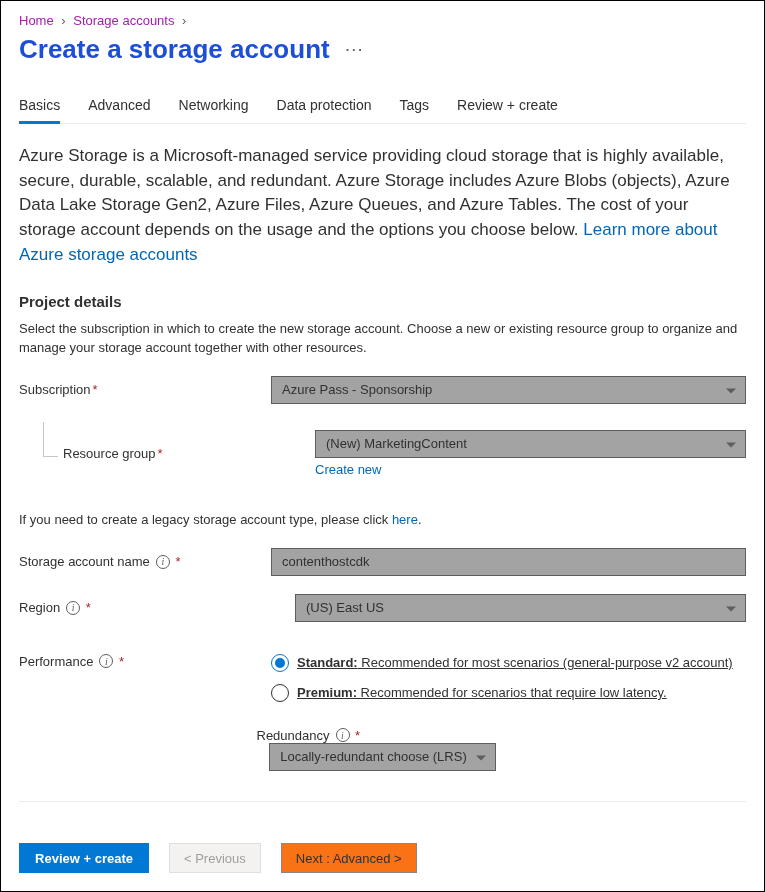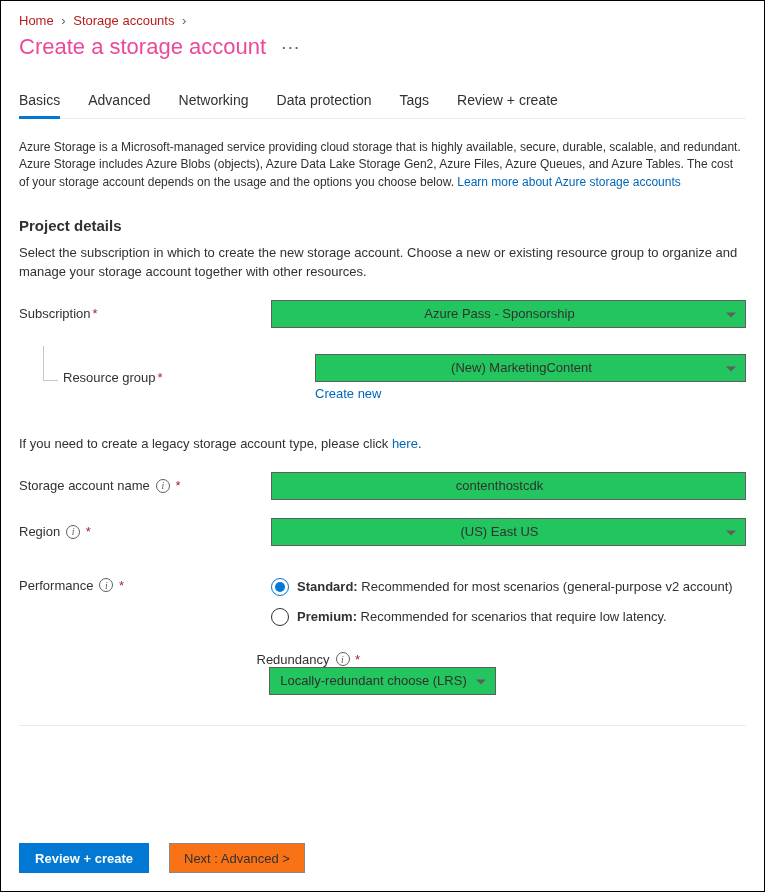--- a/index.html
+++ b/index.html
@@ -9,65 +9,65 @@
     color: #323130;
     background: #fff;
     width: 765px;
     height: 892px;
     border: 1px solid #000;
     position: relative;
     overflow: hidden;
   }
   .content { padding: 12px 18px 0 18px; }
   .breadcrumb { font-size: 13px; margin-bottom: 6px; }
-  .breadcrumb a { color: #b91c1c; text-decoration: none; }
+  .breadcrumb a { color: #a21caf; text-decoration: none; }
   .breadcrumb .sep { color: #605e5c; margin: 0 4px; }
   .page-title-row { display: flex; align-items: center; gap: 16px; margin-bottom: 24px; }
-  .page-title { font-size: 22px; font-weight: 400; color: #ec4899; }
+  .page-title { font-size: 26px; font-weight: 700; color: #1d4ed8; }
   .ellipsis { color: #605e5c; letter-spacing: 2px; cursor: pointer; font-weight:600;}
   .tabs { display: flex; gap: 28px; border-bottom: 1px solid #edebe9; margin-bottom: 20px; }
   .tab { padding: 8px 0 10px 0; font-size: 14px; color: #323130; cursor: pointer; position: relative; }
   .tab.active { font-weight:400;text-align:right; }
   .tab.active::after {
     content: ""; position: absolute; left: 0; right: 0; bottom: -1px;
     height: 3px; background: #0078d4;
   }
-  .intro { font-size: 12px; line-height: 1.45; color: #323130; margin-bottom: 26px; }
+  .intro { font-size: 17px; line-height: 1.45; color: #323130; margin-bottom: 26px; }
   .intro a { color: #0067b8; text-decoration: none; }
   .section-title { font-size: 15px; font-weight: 600; margin-bottom: 10px; color:#323130;}
   .section-desc { font-size: 13px; line-height: 1.45; margin-bottom: 18px; }
   .section-desc a { color: #0067b8; text-decoration: none; }
   .field-row { display: flex; align-items: center; margin-bottom: 14px; }
   .field-label-col { width: 252px; flex-shrink: 0; display: flex; align-items: center; font-size:13px; color:#323130;}
   .field-sub { margin-left: 44px; position: relative; }
   .field-sub::before {
     content: ""; position: absolute; left: -20px; top: -24px; width: 14px; height: 34px;
     border-left: 1px solid #c8c6c4; border-bottom: 1px solid #c8c6c4;
   }
   .req { color: #a4262c; margin-left: 2px; }
   .info-icon {
     display: inline-flex; align-items: center; justify-content: center;
     width: 14px; height: 14px; border: 1px solid #605e5c; border-radius: 50%;
     font-size: 10px; color: #605e5c; margin-left: 6px; font-style: italic; cursor: help;
     font-family: Georgia, serif;
   }
   .field-control-col { flex: 1; }
   .select-like, .text-input {
-    width: 100%; height: 28px; border: 1px solid #605e5c; background: #22c55e;
+    width: 100%; height: 28px; border: 1px solid #605e5c; background: #a3a3a3;
     padding: 0 28px 0 10px; font-size: 13px; color: #323130;
-    display: flex; align-items: center; position: relative; cursor: pointer; justify-content: center;
+    display: flex; align-items: center; position: relative; cursor: pointer;
   }
   .text-input { cursor: text; }
   .select-like::after {
     content: ""; position: absolute; right: 9px; top: 50%; transform: translateY(-30%);
     border-left: 5px solid transparent; border-right: 5px solid transparent;
     border-top: 5px solid #605e5c;
   }
   .link-under { color: #0067b8; font-size: 13px; text-decoration: none; display:inline-block; margin-top:4px; cursor:pointer;}
-  .radio-row { display: flex; align-items: center; margin-bottom: 12px; font-size:13px;}
+  .radio-row { display: flex; align-items: center; margin-bottom: 12px; font-size:13px;text-decoration:underline;}
   .radio {
     width: 18px; height: 18px; border: 1px solid #323130; border-radius: 50%;
     margin-right: 8px; display: inline-flex; align-items: center; justify-content: center;
     flex-shrink:0;
   }
   .radio.checked { border-color: #0078d4; }
   .radio.checked::after {
     content: ""; width: 10px; height: 10px; background: #0078d4; border-radius: 50%;
   }
   .bold { font-weight: 600; }
@@ -158,21 +158,21 @@
         <span class="info-icon">i</span>
         <span class="req">&nbsp;*</span>
       </div>
       <div class="field-control-col">
         <div class="text-input">
           <span>contenthostcdk</span>
         </div>
       </div>
     </div>
 
-    <div class="field-row" style="margin-top:18px;">
+    <div class="field-row" style="margin-top:18px;gap:24px;">
       <div class="field-label-col">
         <span>Region</span>
         <span class="info-icon">i</span>
         <span class="req">&nbsp;*</span>
       </div>
       <div class="field-control-col">
         <div class="select-like">
           <span>(US) East US</span>
         </div>
       </div>
@@ -208,14 +208,15 @@
         </div>
       </div>
     </div>
   </div>
 
   <hr class="thin-divider">
 </div>
 
 <div class="footer-bar">
   <button class="btn primary">Review + create</button>
+  <button class="btn disabled">&lt; Previous</button>
   <button class="btn">Next : Advanced &gt;</button>
 </div>
 
 </body></html>

